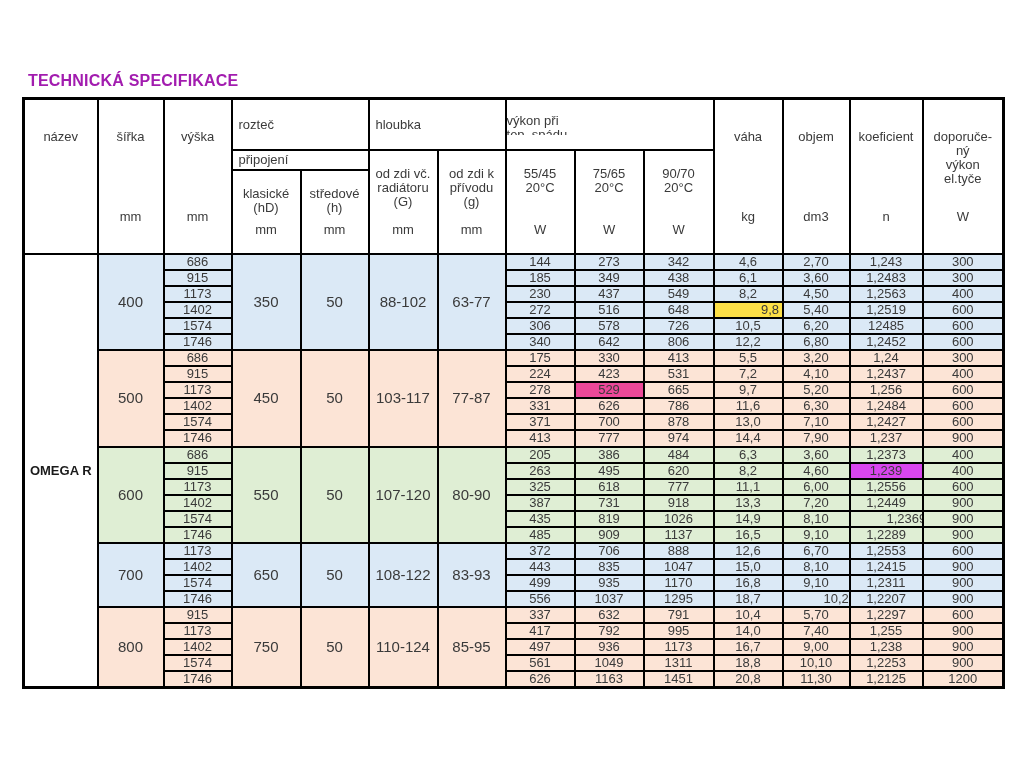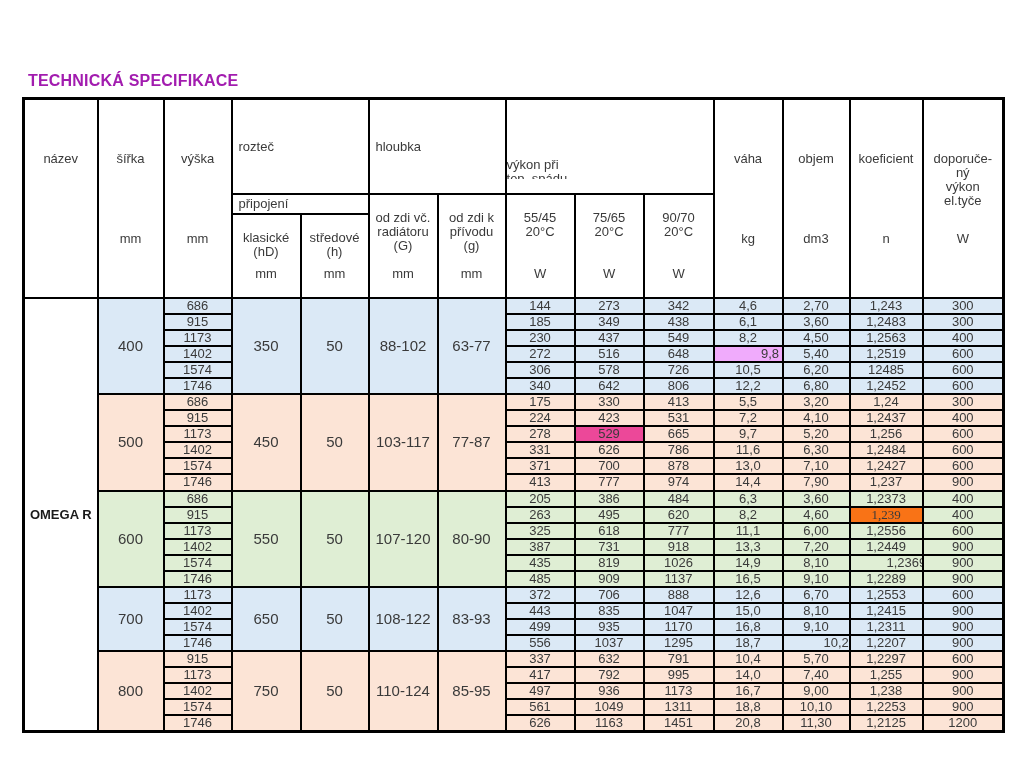--- a/index.html
+++ b/index.html
@@ -22,21 +22,21 @@
     border: 2px solid #000;
     font-size: 13px; line-height: 1.08;
     text-align: center; vertical-align: middle;
     padding: 0; color: #3a3a3a;
     white-space: pre-line; overflow: hidden;
   }
   tr.hr1 { height: 24px; }
   tr.hr2 { height: 20px; }
   tr.hr3 { height: 60px; }
   td.left { text-align: left; padding-left: 6px; }
-  .cliph { height: 21px; overflow: hidden; white-space: pre-line; text-align: left; margin-top: 44px; }
+  .cliph { height: 21px; overflow: hidden; white-space: pre-line; text-align: left; }
   .vc {
     display: flex; flex-direction: column;
     justify-content: space-between; align-items: center;
     box-sizing: border-box; padding: 2px 1px;
   }
   .vc.h98 { height: 98px; }
   .vc.h74 { height: 74px; }
   .vc.h54 { height: 54px; }
   .vc.top { justify-content: flex-start; }
   tbody tr { height: 15px; }
@@ -170,21 +170,21 @@
         <td style="background: rgb(219, 233, 246);">8,2</td>
         <td style="background: rgb(219, 233, 246);">4,50</td>
         <td style="background: rgb(219, 233, 246);">1,2563</td>
         <td style="background: rgb(219, 233, 246);">400</td>
       </tr>
       <tr>
         <td style="background: rgb(219, 233, 246);">1402</td>
         <td style="background: rgb(219, 233, 246);">272</td>
         <td style="background: rgb(219, 233, 246);">516</td>
         <td style="background: rgb(219, 233, 246);">648</td>
-        <td style="background: #f0abfc; padding-left: 44px;">9,8</td>
+        <td style="background: #fde047; padding-left: 44px;">9,8</td>
         <td style="background: rgb(219, 233, 246);">5,40</td>
         <td style="background: rgb(219, 233, 246);">1,2519</td>
         <td style="background: rgb(219, 233, 246);">600</td>
       </tr>
       <tr>
         <td style="background: rgb(219, 233, 246);">1574</td>
         <td style="background: rgb(219, 233, 246);">306</td>
         <td style="background: rgb(219, 233, 246);">578</td>
         <td style="background: rgb(219, 233, 246);">726</td>
         <td style="background: rgb(219, 233, 246);">10,5</td>
@@ -282,21 +282,21 @@
         <td style="background: rgb(223, 238, 212);">1,2373</td>
         <td style="background: rgb(223, 238, 212);">400</td>
       </tr>
       <tr>
         <td style="background: rgb(223, 238, 212);">915</td>
         <td style="background: rgb(223, 238, 212);">263</td>
         <td style="background: rgb(223, 238, 212);">495</td>
         <td style="background: rgb(223, 238, 212);">620</td>
         <td style="background: rgb(223, 238, 212);">8,2</td>
         <td style="background: rgb(223, 238, 212);">4,60</td>
-        <td style="background: #f97316; font-family: Liberation Serif, serif;">1,239</td>
+        <td style="background: #d946ef;">1,239</td>
         <td style="background: rgb(223, 238, 212);">400</td>
       </tr>
       <tr>
         <td style="background: rgb(223, 238, 212);">1173</td>
         <td style="background: rgb(223, 238, 212);">325</td>
         <td style="background: rgb(223, 238, 212);">618</td>
         <td style="background: rgb(223, 238, 212);">777</td>
         <td style="background: rgb(223, 238, 212);">11,1</td>
         <td style="background: rgb(223, 238, 212);">6,00</td>
         <td style="background: rgb(223, 238, 212);">1,2556</td>

